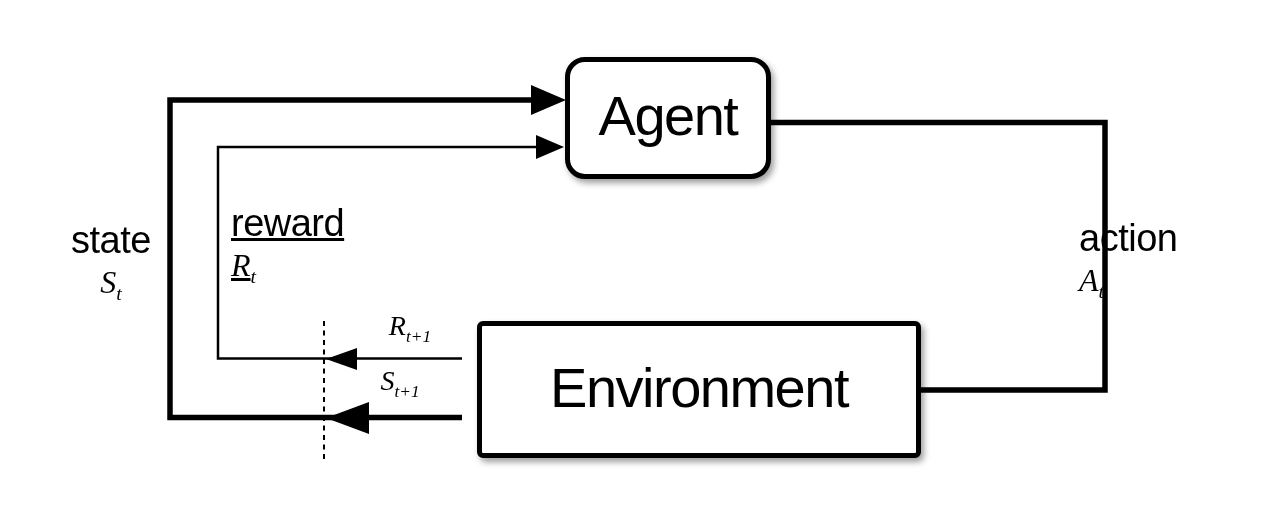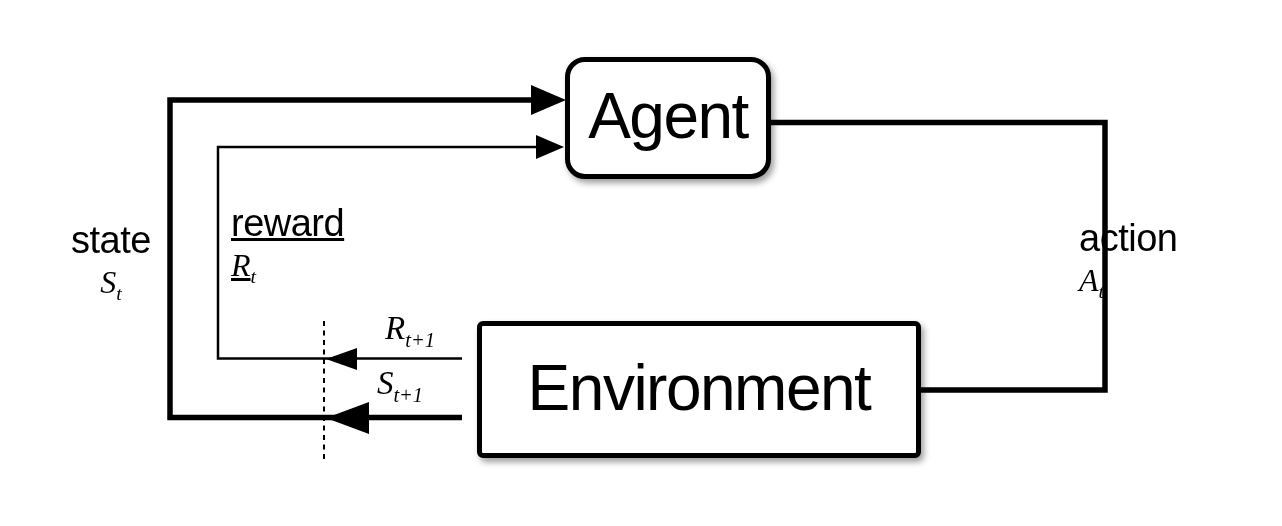--- a/index.html
+++ b/index.html
@@ -18,32 +18,32 @@
     box-sizing: border-box;
     background: #ffffff;
     border: 5px solid #000000;
     display: flex;
     align-items: center;
     justify-content: center;
     box-shadow: 3px 4px 6px rgba(0,0,0,0.38);
   }
   .node-agent { left: 565px; top: 57px; width: 206px; height: 122px; border-radius: 20px; }
   .node-env   { left: 477px; top: 321px; width: 444px; height: 137px; border-radius: 6px; }
-  .node-label { font-size: 64px; letter-spacing: -1.5px; line-height: 1; padding-bottom: 4px; }
+  .node-label { font-size: 56px; letter-spacing: -1.5px; line-height: 1; padding-bottom: 4px; }
 
   .lbl { position: absolute; line-height: 1.1; }
   .word { font-size: 38px; letter-spacing: -0.5px; }
   .math {
     font-family: "Liberation Serif", "DejaVu Serif", serif;
     font-style: italic;
     line-height: 1;
   }
   .math sub { font-size: 62%; line-height: 0; letter-spacing: 0; }
   .math-lg { font-size: 32px; margin-top: 4px; }
-  .math-md { font-size: 33px; }
+  .math-md { font-size: 28px; }
 
   .lbl-state  { left: 58px;   top: 203px; width: 106px; text-align: center; margin-top: 17px; }
   .lbl-reward { left: 231px;  top: 203px; width: 150px; text-align: left; text-decoration: underline; }
   .lbl-action { left: 1079px; top: 218px; width: 150px; text-align: left; }
   .lbl-next-reward { left: 370px; top: 312px; width: 80px; text-align: center; }
   .lbl-next-state  { left: 358px; top: 367px; width: 84px; text-align: center; }
 </style>
 </head>
 <body>
 

